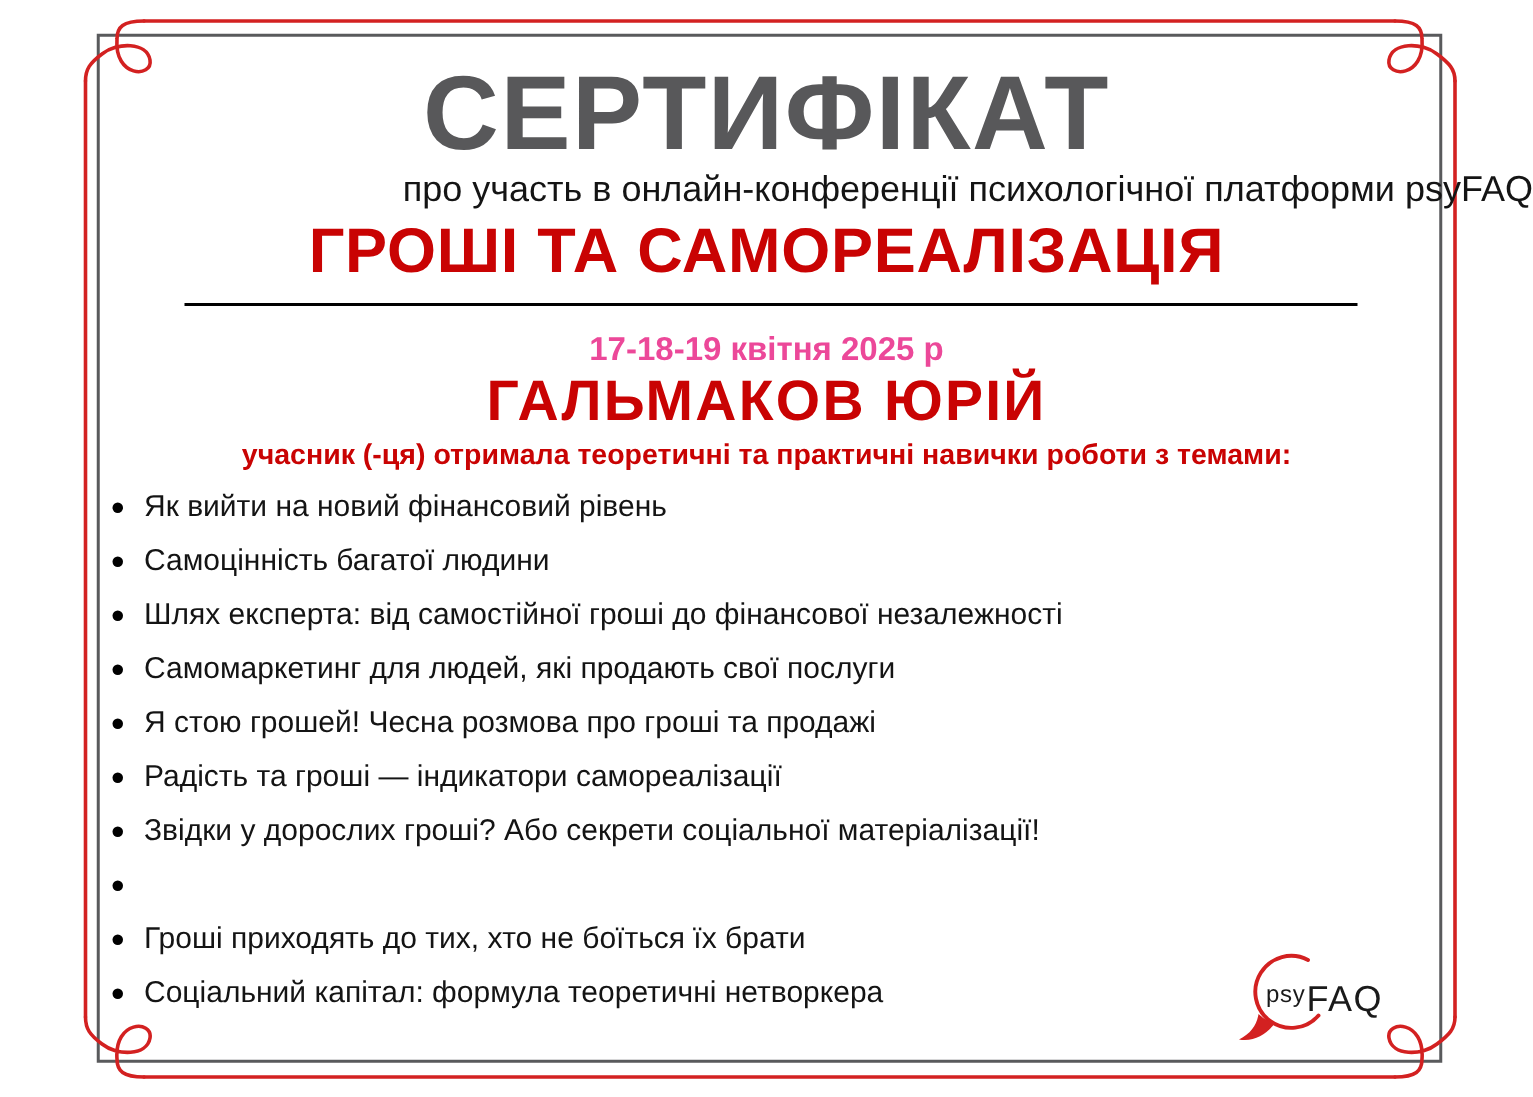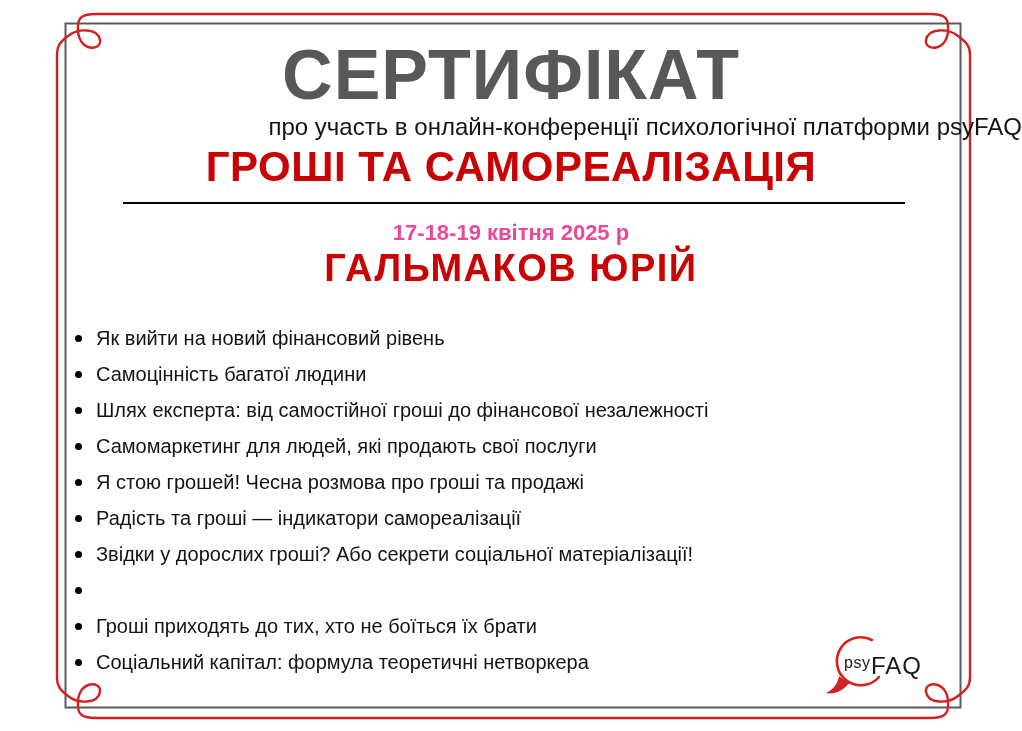--- a/index.html
+++ b/index.html
@@ -86,20 +86,21 @@
   <div class="cert-subtitle">про участь в онлайн-конференції психологічної платформи psyFAQ</div>
 
   <div class="event-title">ГРОШІ ТА САМОРЕАЛІЗАЦІЯ</div>
 
   <div class="rule"></div>
 
   <div class="event-date">17-18-19 квітня 2025 р</div>
 
   <div class="recipient">ГАЛЬМАКОВ ЮРІЙ</div>
 
+  <div class="topics-intro">учасник (-ця) отримала теоретичні та практичні навички роботи з темами:</div>
 
   <ul class="topics">
     <li>
       <span class="bullet"></span>
       <span>Як вийти на новий фінансовий рівень</span>
     </li>
     <li>
       <span class="bullet"></span>
       <span>Самоцінність багатої людини</span>
     </li>

